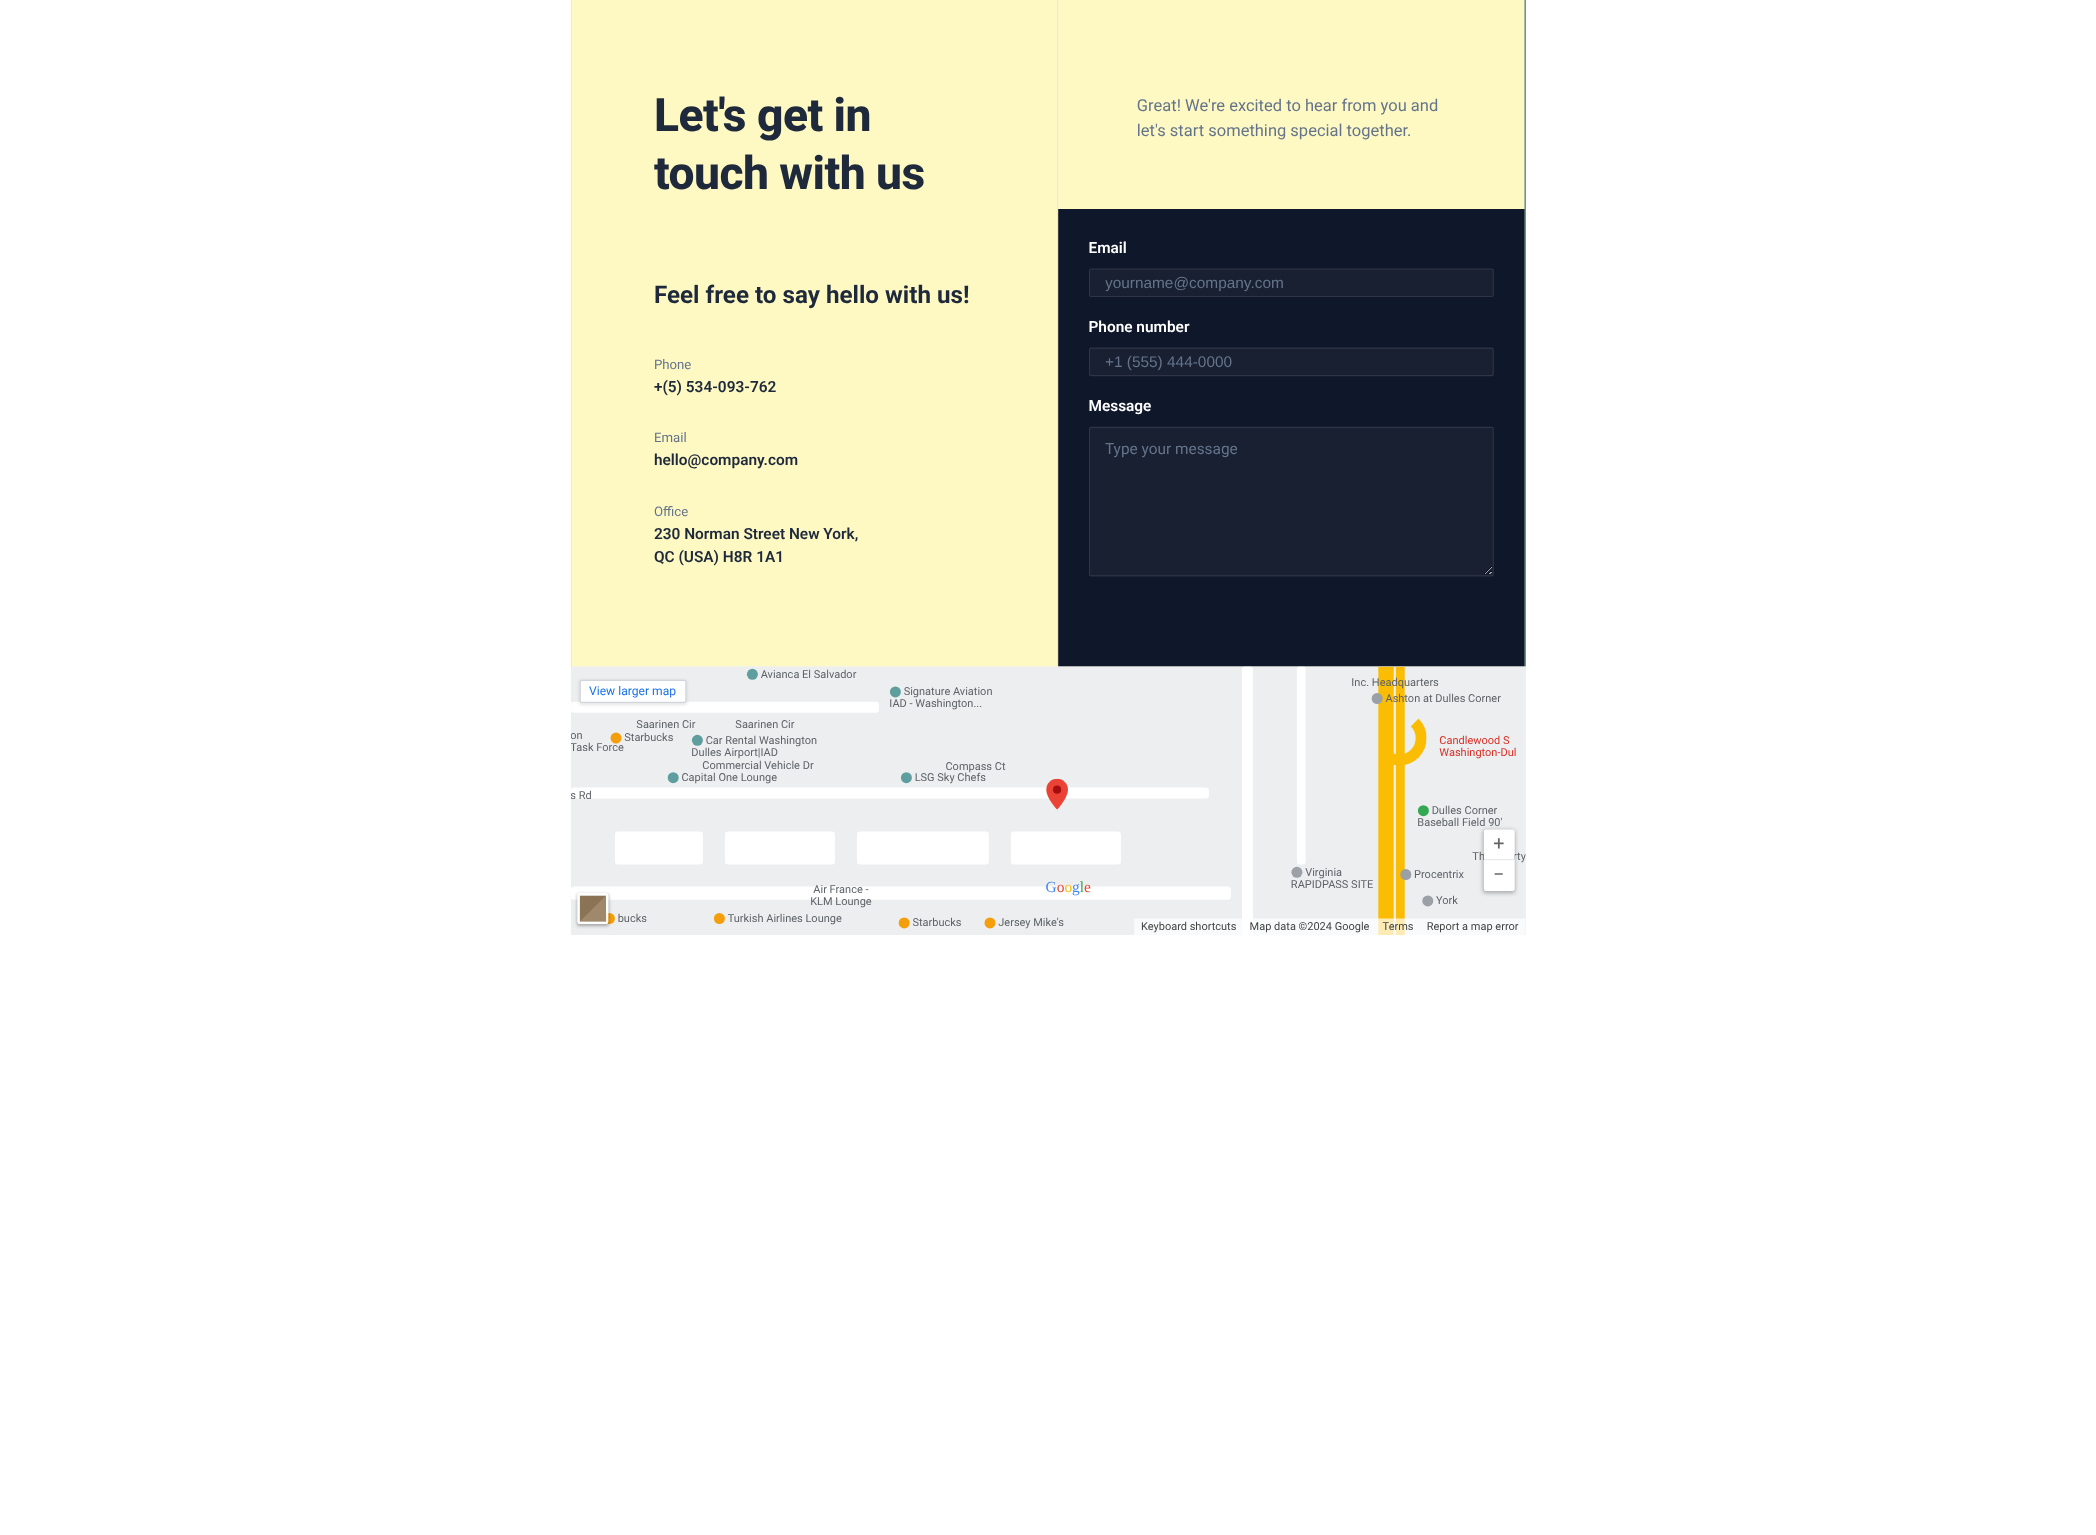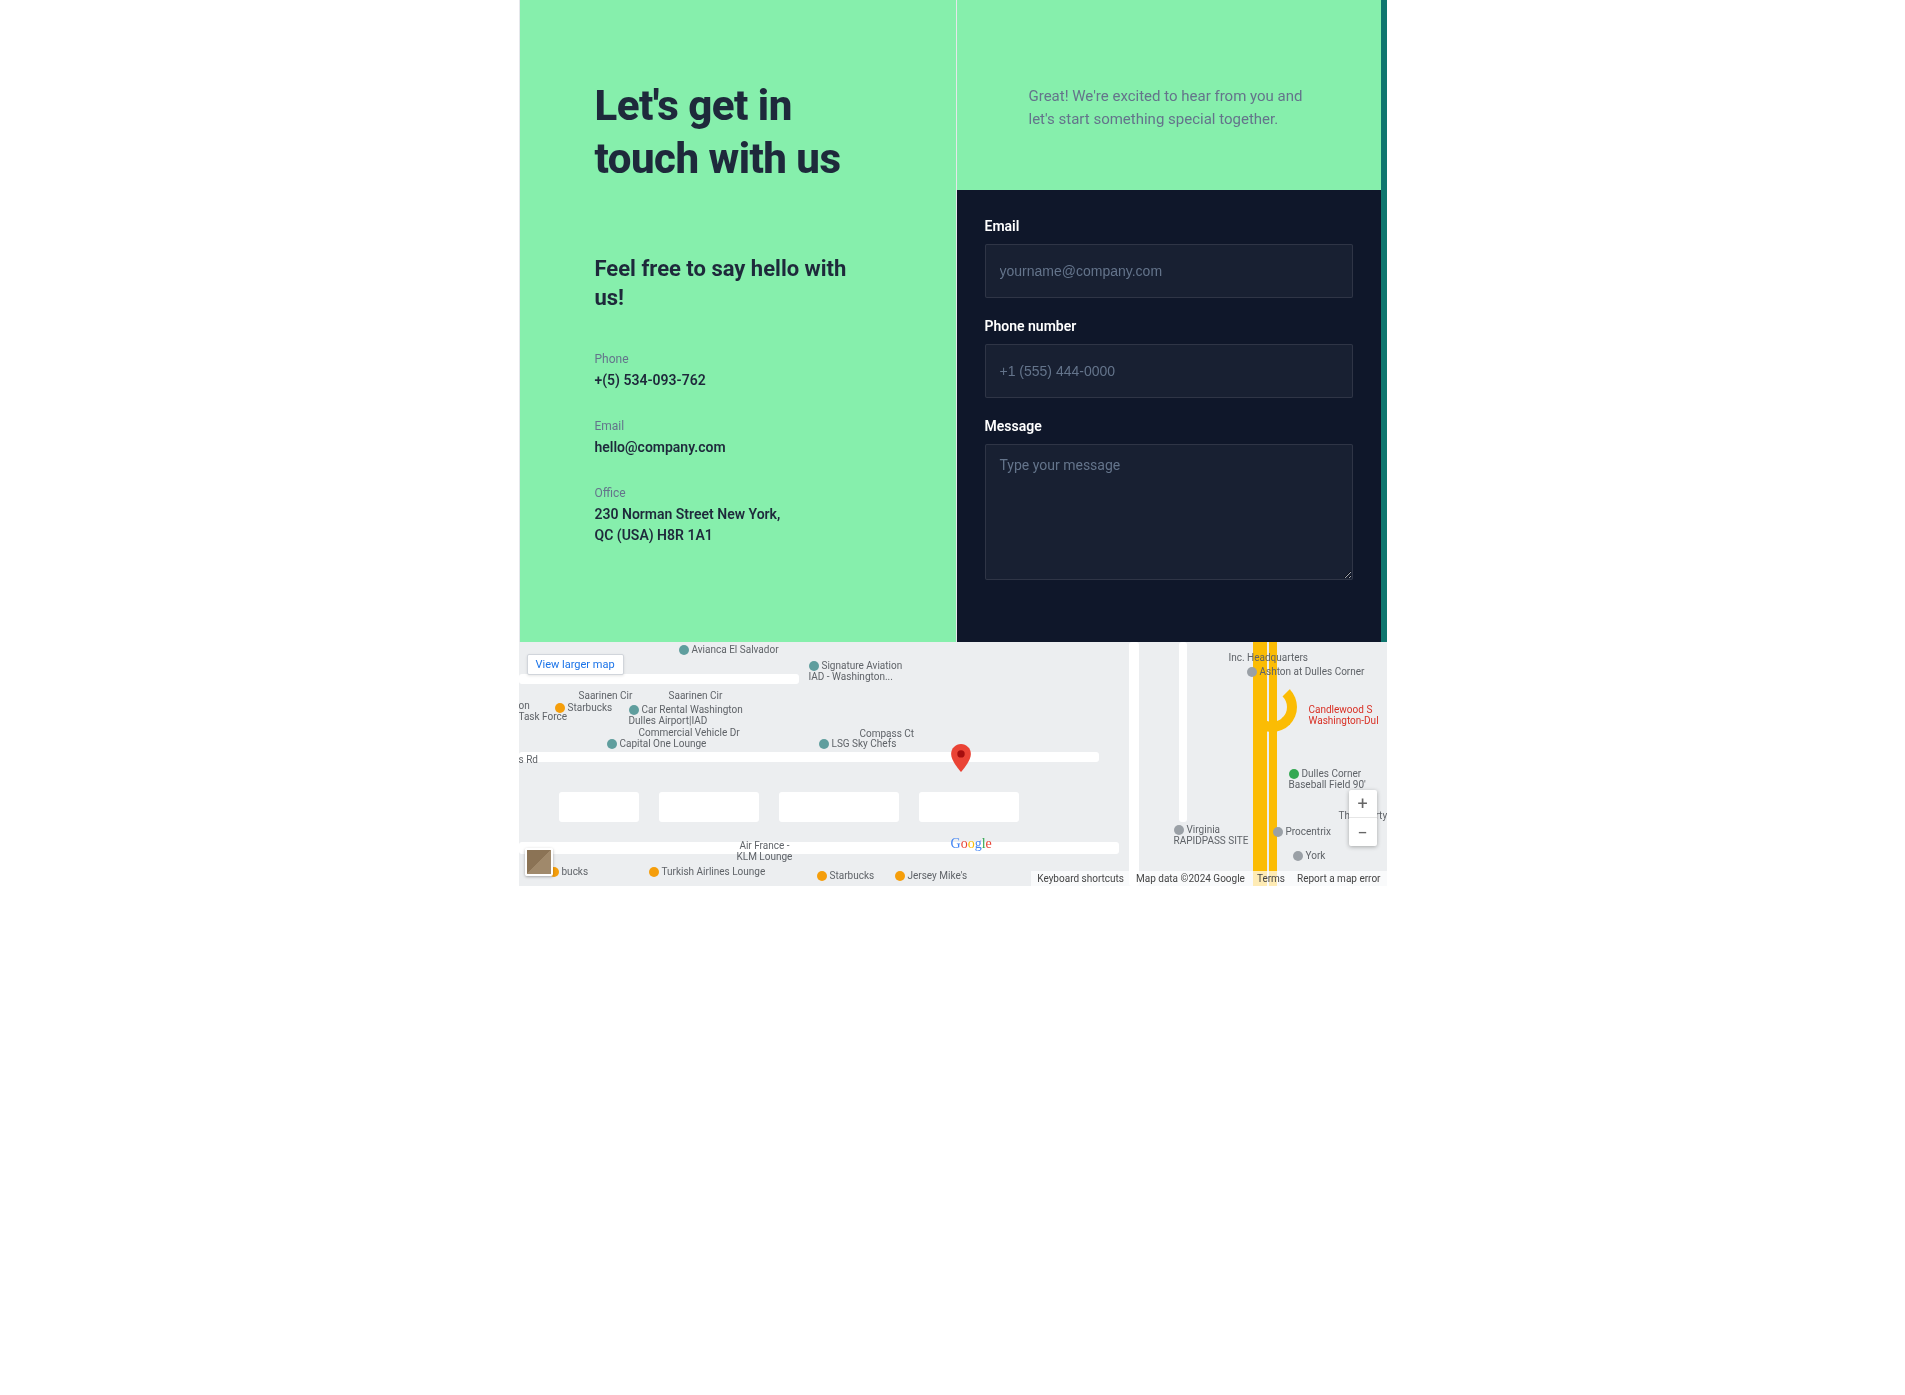--- a/index.html
+++ b/index.html
@@ -15,22 +15,22 @@
     }
     .page-wrapper {
       width: 1290px;
       position: relative;
     }
     .content-container {
       width: 868px;
       margin: 0 auto;
       display: flex;
       border-left: 1px solid #e5e7eb;
-      border-right: 6px solid #0f766e;
-      background: #86efac;
+      border-right: 1px solid #0f766e;
+      background: #fef9c3;
     }
     .left-column {
       flex: 1;
       padding: 80px 75px 60px 75px;
     }
     .divider {
       width: 1px;
       background: #e5e7eb;
     }
     .right-column {
@@ -87,21 +87,21 @@
       color: #fff;
       font-size: 14px;
       font-weight: 600;
       margin-bottom: 10px;
     }
     .form-input {
       width: 100%;
       background: rgba(255,255,255,0.04);
       border: 1px solid rgba(255,255,255,0.1);
       color: #fff;
-      padding: 18px 14px;
+      padding: 4px 14px;
       font-size: 14px;
       border-radius: 2px;
       outline: none;
     }
     .form-input::placeholder {
       color: #64748b;
     }
     .form-textarea {
       width: 100%;
       background: rgba(255,255,255,0.04);

